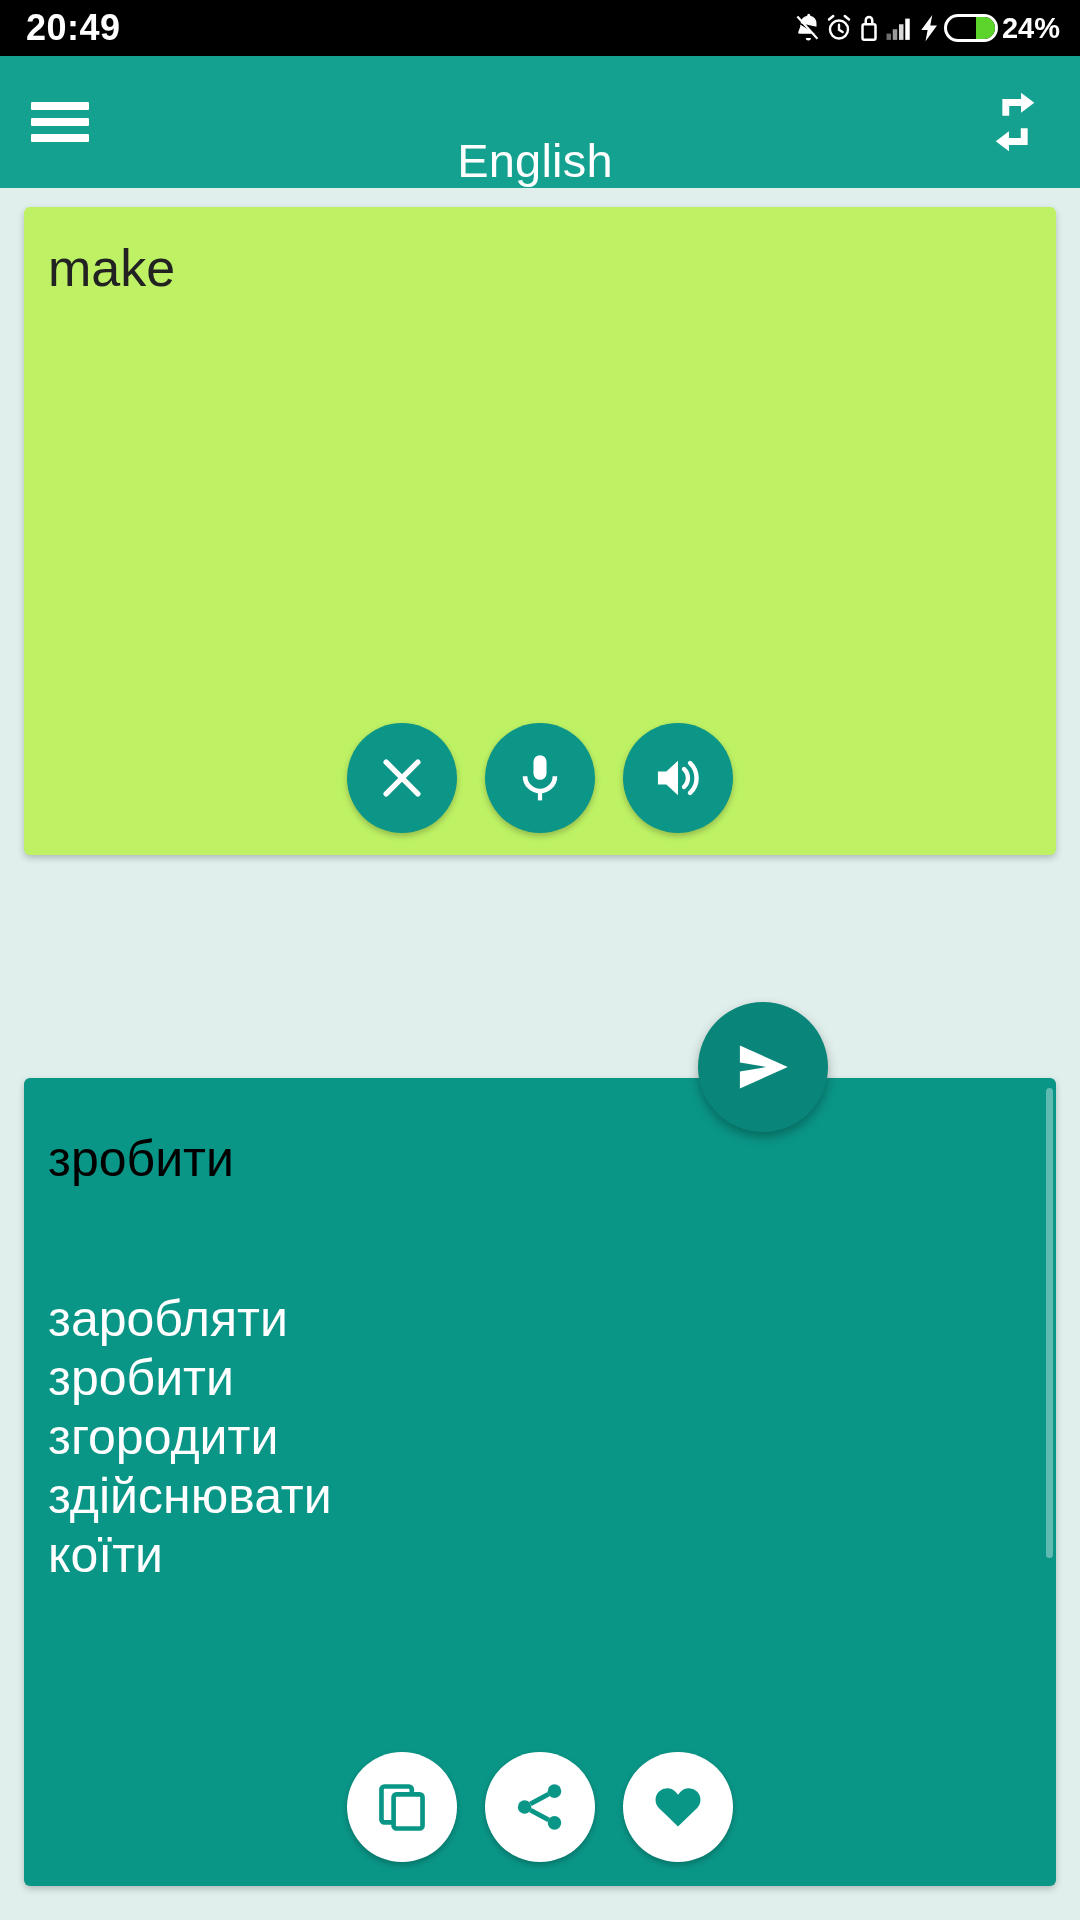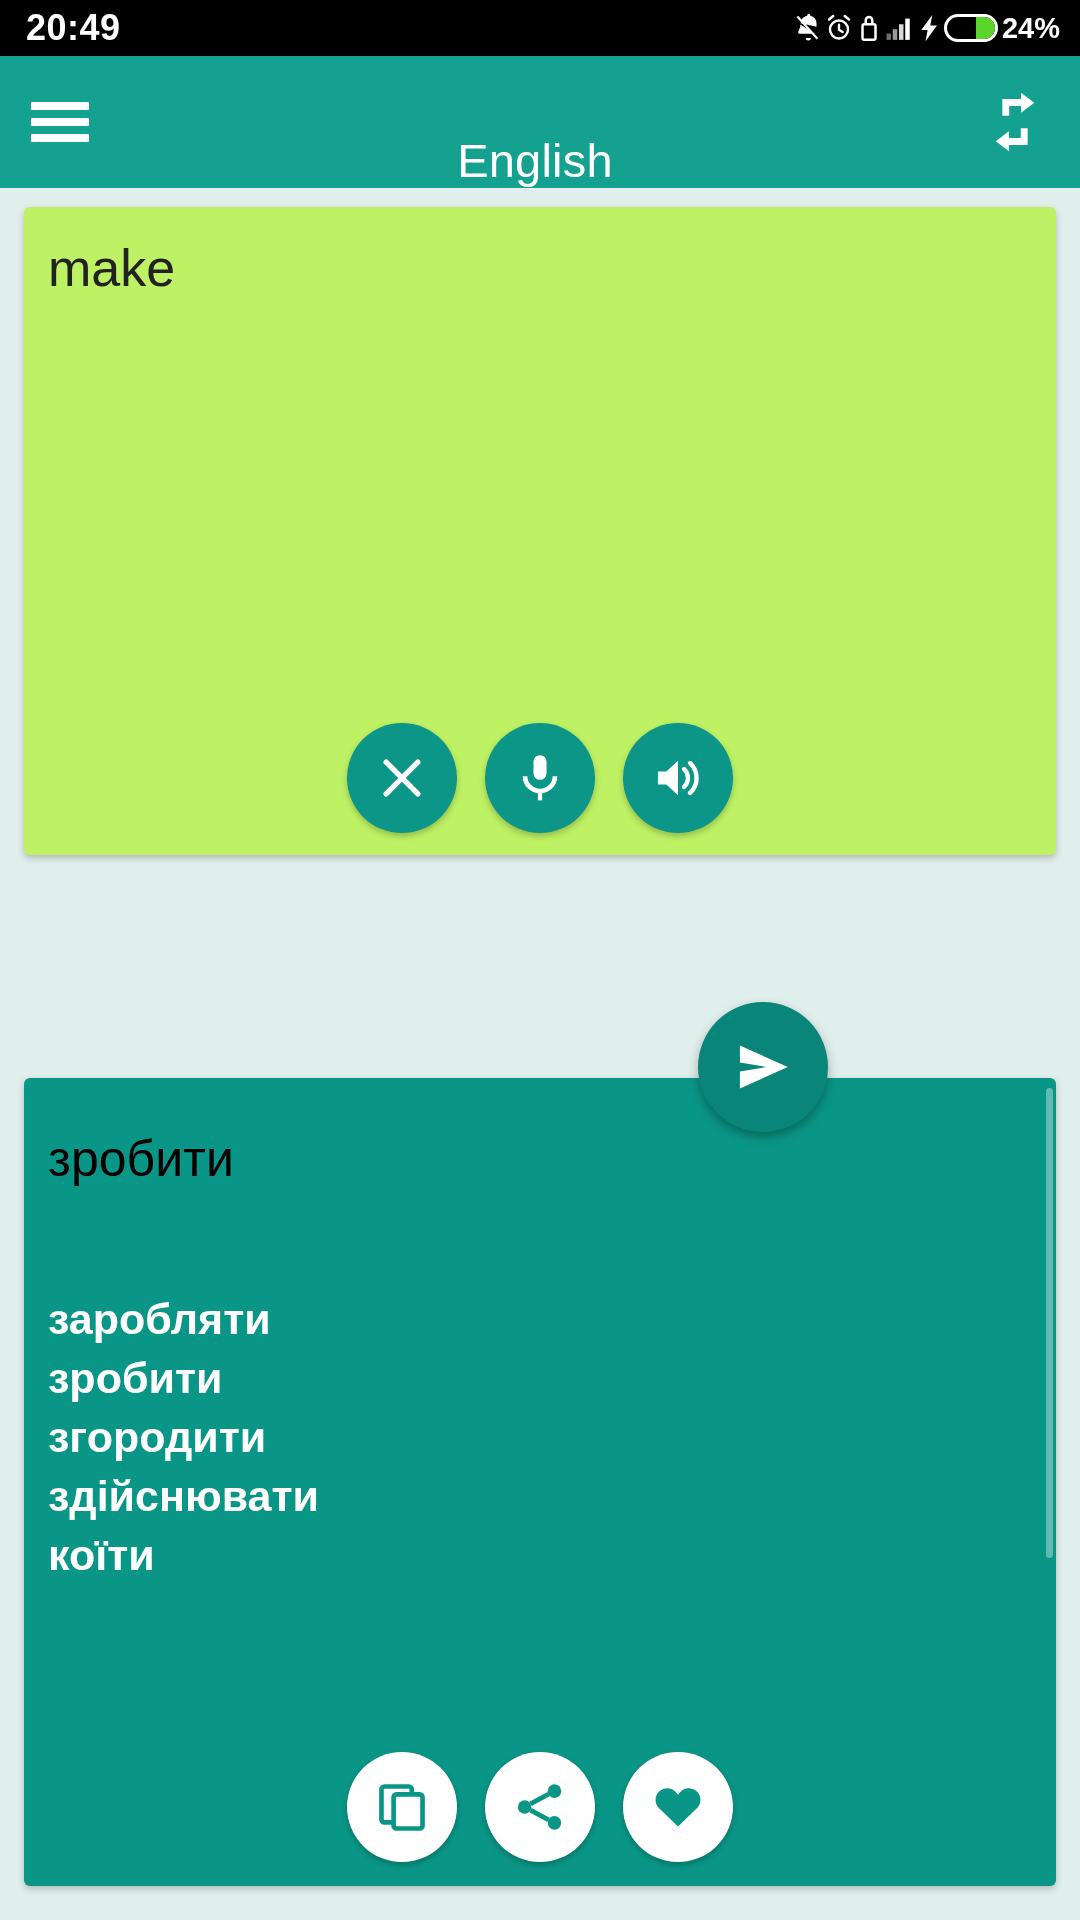--- a/index.html
+++ b/index.html
@@ -211,23 +211,23 @@
     font-weight: 400;
   }
   .synonyms {
     position: absolute;
     top: 212px;
     left: 24px;
     right: 24px;
   }
   .syn-item {
     color: #FFFFFF;
-    font-size: 43px;
+    font-size: 50px;
     line-height: 59px;
-    font-weight: 700;
+    font-weight: 400;
     white-space: nowrap;
   }
   .output-actions {
     position: absolute;
     bottom: 24px;
     left: 0;
     width: 100%;
     display: flex;
     justify-content: center;
     align-items: center;

